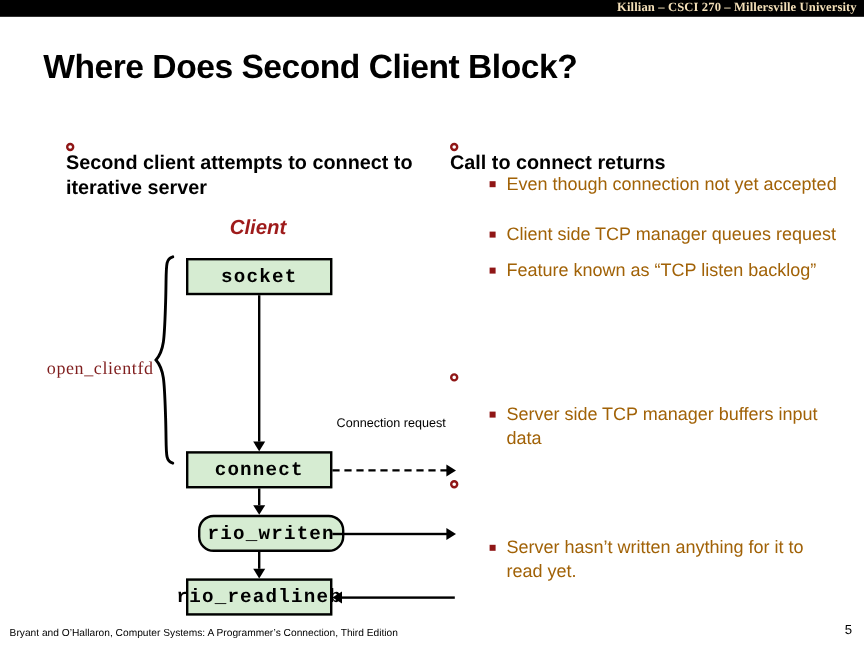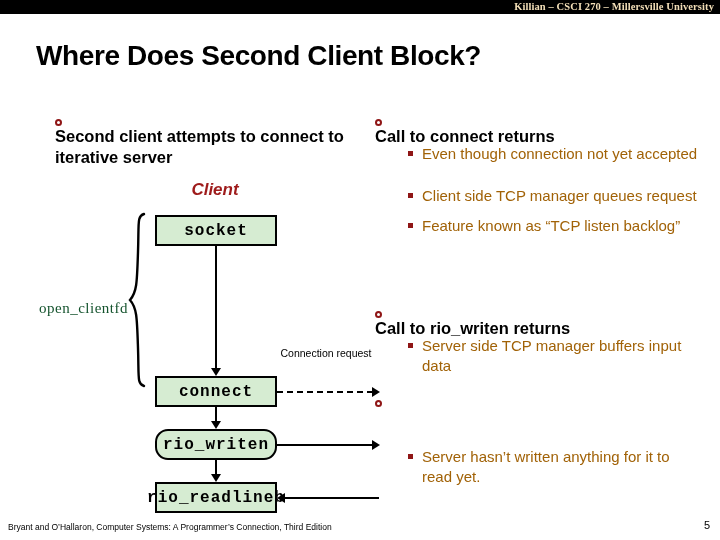--- a/index.html
+++ b/index.html
@@ -115,21 +115,21 @@
     font-size: 16px;
     font-weight: bold;
     color: #000000;
     display: flex;
     align-items: center;
     justify-content: center;
     letter-spacing: 1px;
   }
   #node-socket      { left:155px; top:215px; width:122px; height:31px; }
   #node-connect     { left:155px; top:376px; width:122px; height:31px; }
-  #node-writen      { left:155px; top:429px; width:122px; height:31px;border-radius:13px; }
+  #node-writen      { left:165px; top:429px; width:122px; height:31px;border-radius:13px; }
   #node-readlineb   { left:155px; top:482px; width:122px; height:31px; }
 
   .vline {
     position: absolute;
     width: 0;
     border-left: 2px solid #000000;
   }
   #v-socket-connect { left:215px; top:246px; height:122px; }
   #v-connect-writen { left:215px; top:407px; height:14px; }
   #v-writen-read    { left:215px; top:460px; height:14px; }
@@ -196,21 +196,21 @@
   }
   #open-clientfd-label {
     position: absolute;
     left: 0px;
     top: 300px;
     width: 128px;
     text-align: right;
     font-family: "Liberation Serif", serif;
     font-size: 15px;
     letter-spacing: 0.5px;
-    color: #14532d;
+    color: #7f1d1d;
   }
 
   
   #r-b1  { left:375px; top:113px; width:320px; }
   #r-s1  { left:408px; top:144px; width:290px; }
   #r-s2  { left:408px; top:186px; width:290px; }
   #r-s3  { left:408px; top:216px; width:290px; }
   #r-b2  { left:375px; top:305px; width:320px; }
   #r-s4  { left:408px; top:336px; width:290px; }
   #r-b3  { left:375px; top:394px; width:300px; }
@@ -289,21 +289,20 @@
   <span class="sq"></span>
   <span class="l2-text">Client side TCP manager queues request</span>
 </div>
 <div class="bullet-l2" id="r-s3">
   <span class="sq"></span>
   <span class="l2-text">Feature known as “TCP listen backlog”</span>
 </div>
 
 <div class="bullet-l1" id="r-b2">
   <span class="ring"></span>
-  <span class="l1-text">Call to rio_writen returns</span>
 </div>
 <div class="bullet-l2" id="r-s4">
   <span class="sq"></span>
   <span class="l2-text">Server side TCP manager buffers input data</span>
 </div>
 
 <div class="bullet-l1" id="r-b3">
   <span class="ring"></span>
 </div>
 <div class="bullet-l2" id="r-s5">

